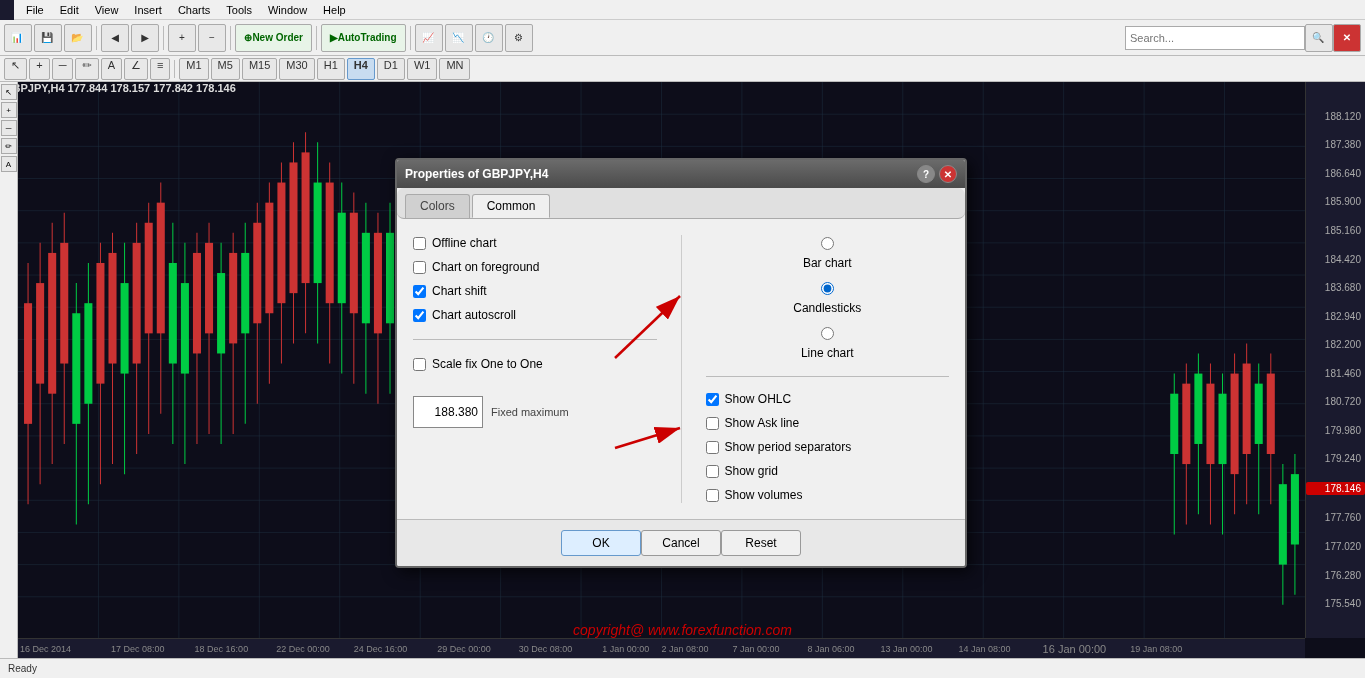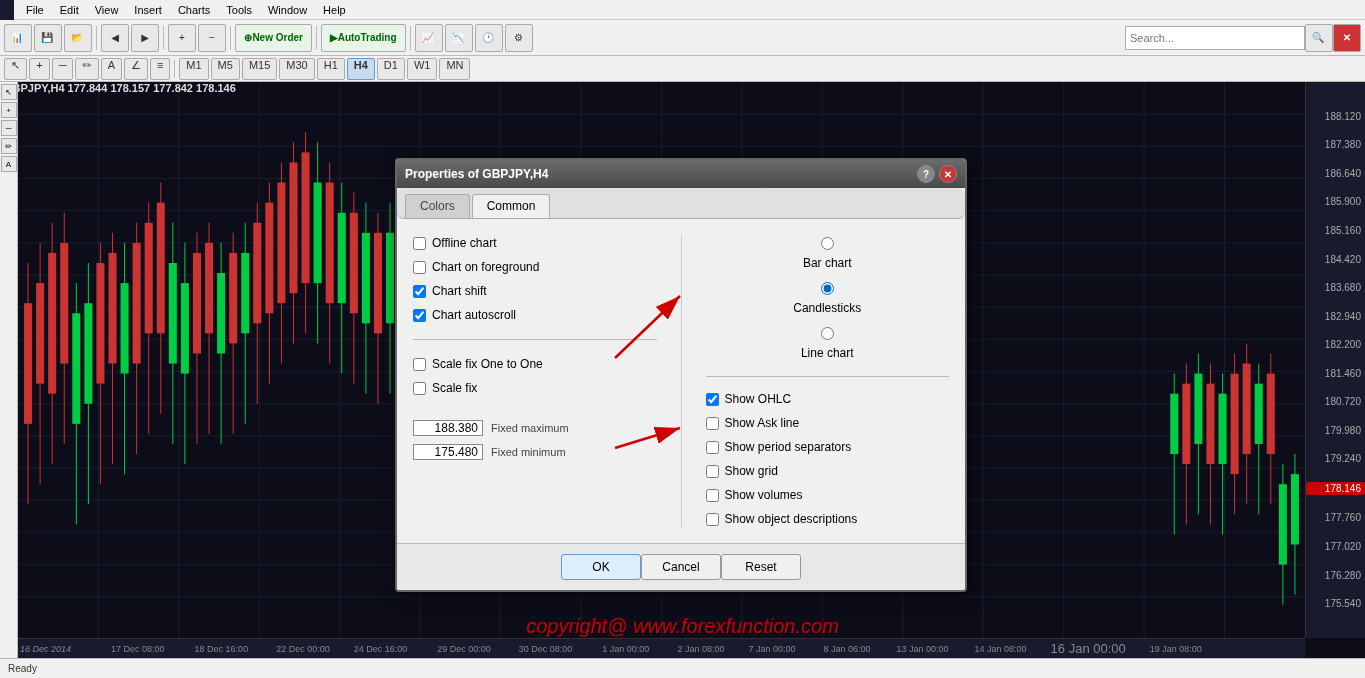--- a/index.html
+++ b/index.html
@@ -59,21 +59,21 @@
 
     
     .symbol-info {
       position: absolute; top: 82px; left: 4px;
       font-size: 11px; color: #ddd; z-index: 10; font-weight: bold;
     }
 
     
     .copyright {
       position: absolute; bottom: 40px; left: 50%; transform: translateX(-50%);
-      font-size: 20px; color: #cc0000; font-style: italic; z-index: 10; white-space: nowrap;
+      font-size: 14px; color: #cc0000; font-style: italic; z-index: 10; white-space: nowrap;
     }
 
     
     .left-toolbar {
       position: absolute; top: 82px; left: 0; width: 18px; bottom: 20px;
       background: #f0f0f0; border-right: 1px solid #bbb;
       display: flex; flex-direction: column; align-items: center; gap: 2px;
       padding: 2px 0; z-index: 50;
     }
     .left-btn { width: 16px; height: 16px; background: #e8e8e8; border: 1px solid #aaa; font-size: 8px; display: flex; align-items: center; justify-content: center; cursor: pointer; }
@@ -148,21 +148,21 @@
     .radio-row input[type="radio"] { width: 13px; height: 13px; cursor: pointer; accent-color: #0066cc; }
 
     
     .section-sep { height: 1px; background: #bbb; margin: 6px 0; }
 
     
     .input-row {
       display: flex; align-items: center; gap: 8px; font-size: 12px;
     }
     .input-field {
-      width: 70px; height: 16px; border: 1px solid #888; background: #fff;
+      width: 70px; height: 32px; border: 1px solid #888; background: #fff;
       padding: 2px 4px; font-size: 12px; text-align: right;
     }
     .input-label { font-size: 11px; color: #444; }
 
     
     .dialog-footer {
       display: flex; justify-content: center; gap: 0;
       padding: 10px 16px; background: #e8e8e8;
       border-top: 1px solid #bbb; border-radius: 0 0 2px 2px;
     }
@@ -383,34 +383,34 @@
     <span class="price-label">179.980</span>
     <span class="price-label">179.240</span>
     <span class="price-label highlight">178.146</span>
     <span class="price-label">177.760</span>
     <span class="price-label">177.020</span>
     <span class="price-label">176.280</span>
     <span class="price-label">175.540</span>
   </div>
 
   <div style="position:absolute;bottom:0;left:18px;right:60px;height:20px;background:#1a1a2e;border-top:1px solid #333;display:flex;align-items:center;overflow:hidden;">
-    <span class="date-label" style="margin-left:2px;font-size:9px;color:#888;font-style:italic;">16 Dec 2014</span>
+    <span class="date-label" style="margin-left:2px;font-size:9px;color:#888;">16 Dec 2014</span>
     <span class="date-label" style="margin-left:40px;font-size:9px;color:#888;">17 Dec 08:00</span>
     <span class="date-label" style="margin-left:30px;font-size:9px;color:#888;">18 Dec 16:00</span>
     <span class="date-label" style="margin-left:28px;font-size:9px;color:#888;">22 Dec 00:00</span>
     <span class="date-label" style="margin-left:24px;font-size:9px;color:#888;">24 Dec 16:00</span>
     <span class="date-label" style="margin-left:30px;font-size:9px;color:#888;">29 Dec 00:00</span>
     <span class="date-label" style="margin-left:28px;font-size:9px;color:#888;">30 Dec 08:00</span>
     <span class="date-label" style="margin-left:30px;font-size:9px;color:#888;">1 Jan 00:00</span>
-    <span class="date-label" style="margin-left:28px;font-size:9px;color:#888;">2 Jan 08:00</span>
+    <span class="date-label" style="margin-left:12px;font-size:9px;color:#888;">2 Jan 08:00</span>
     <span class="date-label" style="margin-left:24px;font-size:9px;color:#888;">7 Jan 00:00</span>
     <span class="date-label" style="margin-left:28px;font-size:9px;color:#888;">8 Jan 06:00</span>
     <span class="date-label" style="margin-left:26px;font-size:9px;color:#888;">13 Jan 00:00</span>
     <span class="date-label" style="margin-left:26px;font-size:9px;color:#888;">14 Jan 08:00</span>
-    <span class="date-label" style="margin-left:24px;font-size:13px;color:#888;">16 Jan 00:00</span>
+    <span class="date-label" style="margin-left:32px;font-size:11px;color:#888;">16 Jan 00:00</span>
     <span class="date-label" style="margin-left:24px;font-size:9px;color:#888;">19 Jan 08:00</span>
   </div>
 </div>
 
 <div class="symbol-info">GBPJPY,H4  177.844  178.157  177.842  178.146</div>
 
 <div class="copyright">copyright@ www.forexfunction.com</div>
 
 <div class="left-toolbar">
   <div class="left-btn">↖</div>
@@ -520,35 +520,27 @@
           <input type="checkbox" id="autoscroll" checked="" style="">
           <label for="autoscroll">Chart autoscroll</label>
         </div>
 
         <div class="divider"></div>
 
         <div class="check-row">
           <input type="checkbox" id="scale1" style="">
           <label for="scale1">Scale fix One to One</label>
         </div>
-        <div class="check-row">
-          <input type="checkbox" id="scalefix" style="">
-          <label for="scalefix">Scale fix</label>
-        </div>
 
         <div style="height:8px;"></div>
 
         <div class="input-row">
           <input type="text" class="input-field" value="188.380" style="">
           <span class="input-label">Fixed maximum</span>
         </div>
-        <div class="input-row">
-          <input type="text" class="input-field" value="175.480" style="">
-          <span class="input-label">Fixed minimum</span>
-        </div>
       </div>
 
       <div style="width:1px;background:#ccc;margin:0 4px;align-self:stretch;"></div>
 
       <div class="right-panel">
 
         <div class="radio-row">
           <input type="radio" name="charttype" id="barchart" style="">
           <label for="barchart">Bar chart</label>
         </div>
@@ -575,24 +567,20 @@
           <input type="checkbox" id="period" style="">
           <label for="period">Show period separators</label>
         </div>
         <div class="check-row">
           <input type="checkbox" id="grid" style="">
           <label for="grid">Show grid</label>
         </div>
         <div class="check-row">
           <input type="checkbox" id="volumes" style="">
           <label for="volumes">Show volumes</label>
-        </div>
-        <div class="check-row">
-          <input type="checkbox" id="objdesc" style="">
-          <label for="objdesc">Show object descriptions</label>
         </div>
       </div>
     </div>
 
     <div class="dialog-footer">
       <button class="footer-btn ok">OK</button>
       <button class="footer-btn cancel">Cancel</button>
       <button class="footer-btn reset">Reset</button>
     </div>
   </div>

